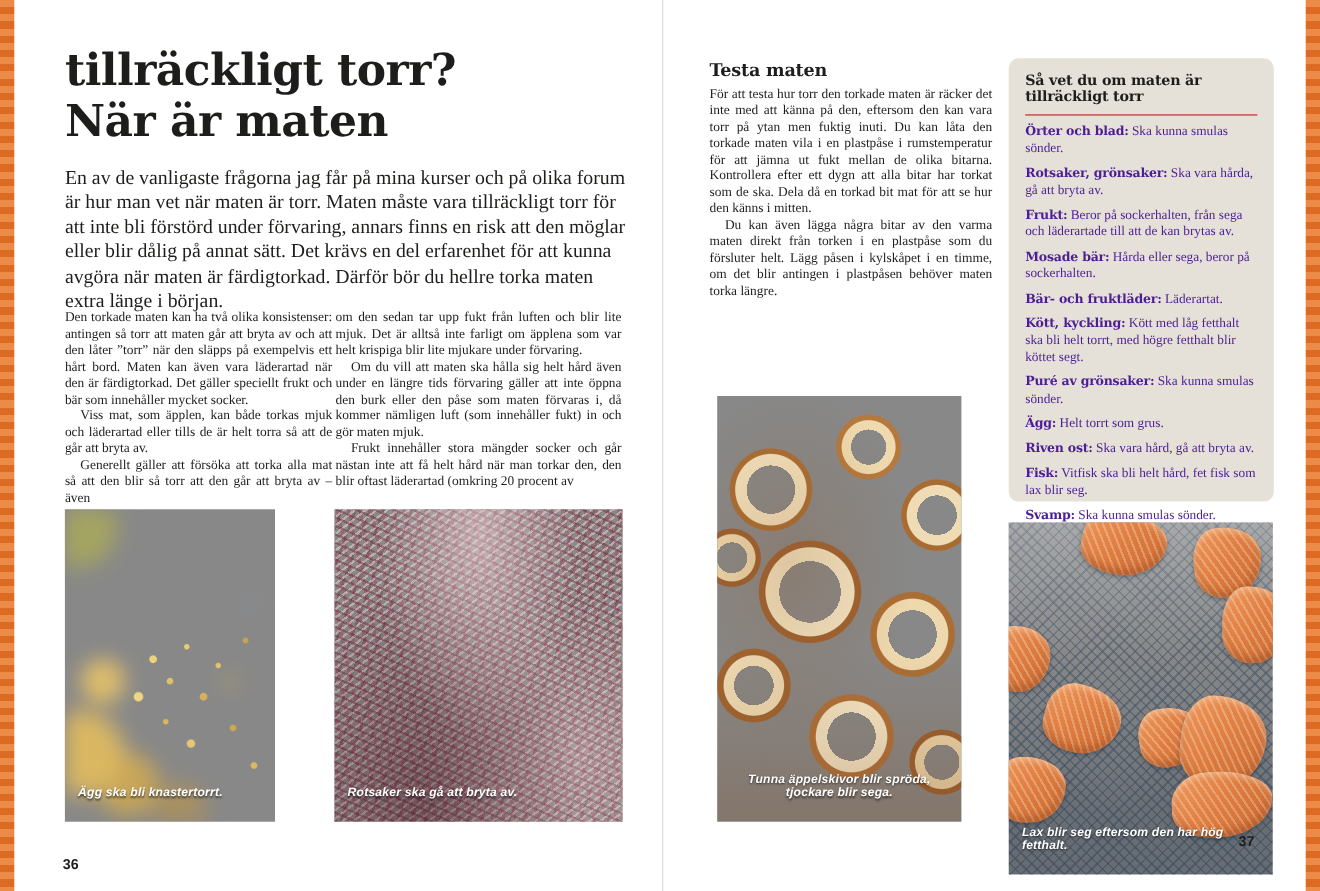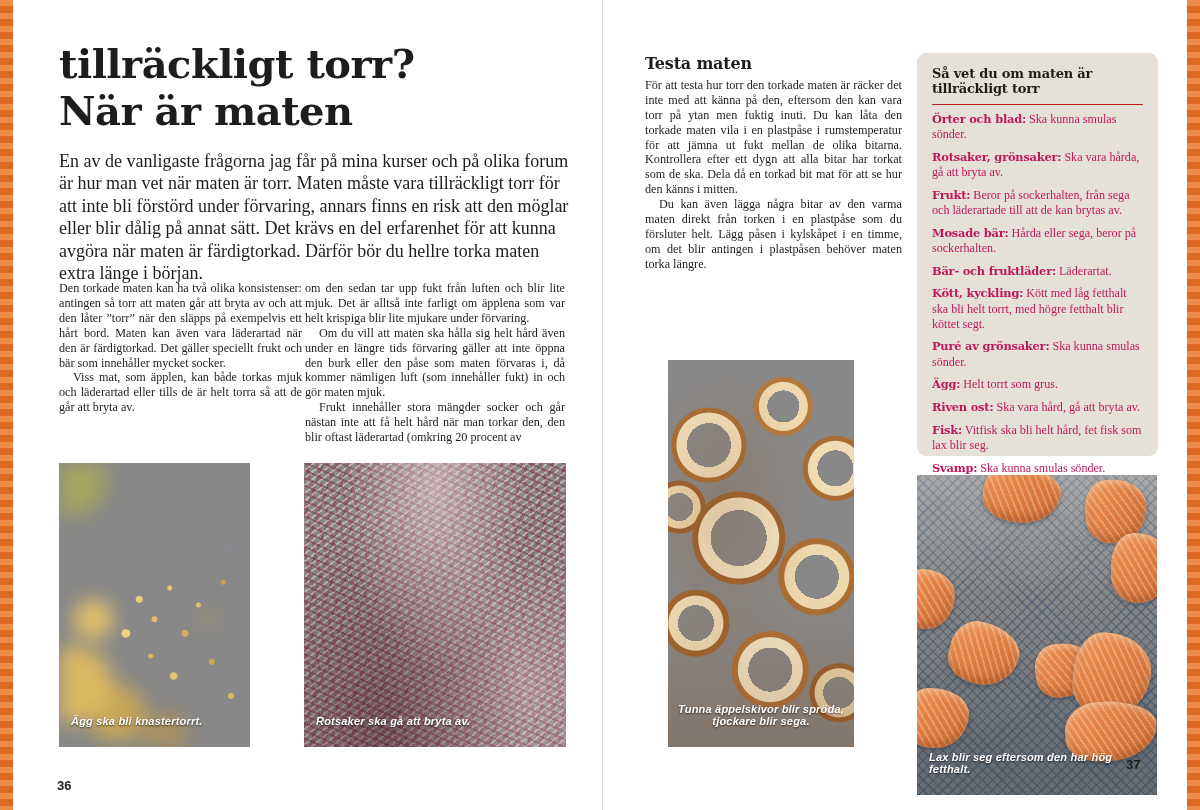--- a/index.html
+++ b/index.html
@@ -34,21 +34,21 @@
 
   h2.subhead { font-family:"DejaVu Serif", serif; font-weight:bold; font-size:16px;
     margin:10px 0 6px 0; color:#1d1d1b; letter-spacing:-0.2px; }
 
   
   .factbox { position:absolute; left:917px; top:53px; width:241px; height:403px;
     box-sizing:border-box; background:#e6e1d8; border-radius:9px; padding:13px 15px 10px 15px; }
   .factbox h3 { margin:0 0 7px 0; padding-bottom:8px; border-bottom:1px solid #b91c1c;
     font-family:"DejaVu Serif", serif; font-weight:bold; font-size:13px; letter-spacing:-0.2px;
     color:#1d1d1b; }
-  .fitem { font-size:12.1px; line-height:15.2px; margin-bottom:7.5px; color:#be185d; }
+  .fitem { font-size:12.1px; line-height:15.2px; margin-bottom:7.5px; color:#4c1d95; }
   .fitem b { font-family:"DejaVu Serif", serif; font-size:11.4px; letter-spacing:-0.2px; }
 
   
   figure.photo { position:absolute; margin:0; overflow:hidden; background:#888; }
   figure.photo .layer { position:absolute; inset:0; }
   figcaption { position:absolute; left:12px; bottom:20px; z-index:5;
     font-family:"Liberation Sans", sans-serif; font-style:italic; font-weight:bold;
     font-size:11px; color:#ffffff; text-shadow:0 1px 2px rgba(0,0,0,.65); letter-spacing:.2px; }
 
   
@@ -84,21 +84,21 @@
       repeating-linear-gradient(24deg,  rgba(116,44,60,.45) 0 2px, transparent 2px 7px),
       repeating-linear-gradient(-38deg, rgba(244,214,218,.5) 0 2px, transparent 2px 6px),
       repeating-linear-gradient(78deg,  rgba(150,64,80,.38) 0 3px, transparent 3px 10px),
       repeating-linear-gradient(-70deg, rgba(92,30,44,.3)  0 2px, transparent 2px 12px); }
   .beet-shade { background:
       radial-gradient(ellipse at 50% 8%,  rgba(240,215,220,.55), transparent 50%),
       radial-gradient(ellipse at 30% 95%, rgba(70,22,34,.45),   transparent 55%),
       radial-gradient(ellipse at 85% 80%, rgba(235,200,205,.35), transparent 45%); }
 
   
-  .photo-apple { left:668px; top:360px; width:186px; height:387px;
+  .photo-apple { left:652px; top:360px; width:222px; height:387px;
     background:linear-gradient(170deg,#e9c189 0%,#ddab6e 40%,#d29c5e 75%,#c98f52 100%); }
   .apple-rings { background:
       radial-gradient(circle at 22% 22%, transparent 0 22px, #f3e2bd 22px 32px, #a96d34 33px 37px, transparent 38px),
       radial-gradient(circle at 62% 12%, transparent 0 16px, #efd9ae 16px 24px, #b5793e 25px 29px, transparent 30px),
       radial-gradient(circle at 90% 28%, transparent 0 18px, #f0dcb4 18px 27px, #a86c33 28px 32px, transparent 33px),
       radial-gradient(circle at 38% 46%, transparent 0 28px, #f5e6c4 28px 40px, #9e6230 41px 46px, transparent 47px),
       radial-gradient(circle at 80% 56%, transparent 0 22px, #eed8ae 22px 32px, #aa6e35 33px 38px, transparent 39px),
       radial-gradient(circle at 15% 68%, transparent 0 18px, #f2e0ba 18px 27px, #a06430 28px 33px, transparent 34px),
       radial-gradient(circle at 55% 80%, transparent 0 22px, #f6e8c8 22px 32px, #b0713a 33px 38px, transparent 39px),
       radial-gradient(circle at 92% 86%, transparent 0 16px, #eed7ac 16px 24px, #9c6030 25px 29px, transparent 30px),
@@ -153,20 +153,21 @@
     <h1 class="title">
       <span>tillräckligt torr?</span>
       <span>När är maten</span>
     </h1>
 
     <p class="intro">En av de vanligaste frågorna jag får på mina kurser och på olika forum är hur man vet när maten är torr. Maten måste vara tillräckligt torr för att inte bli förstörd under förvaring, annars finns en risk att den möglar eller blir dålig på annat sätt. Det krävs en del erfarenhet för att kunna avgöra när maten är färdigtorkad. Därför bör du hellre torka maten extra länge i början.</p>
 
     <div class="col col1">
       <p>Den torkade maten kan ha två olika konsistenser: antingen så torr att maten går att bryta av och att den låter ”torr” när den släpps på exempelvis ett hårt bord. Maten kan även vara läderartad när den är färdigtorkad. Det gäller speciellt frukt och bär som innehåller mycket socker.</p>
       <p class="ind">Viss mat, som äpplen, kan både torkas mjuk och läderartad eller tills de är helt torra så att de går att bryta av.</p>
+      <p class="ind">Generellt gäller att försöka att torka alla mat så att den blir så torr att den går att bryta av – även</p>
     </div>
 
     <div class="col col2">
       <p>om den sedan tar upp fukt från luften och blir lite mjuk. Det är alltså inte farligt om äpplena som var helt krispiga blir lite mjukare under förvaring.</p>
       <p class="ind">Om du vill att maten ska hålla sig helt hård även under en längre tids förvaring gäller att inte öppna den burk eller den påse som maten förvaras i, då kommer nämligen luft (som innehåller fukt) in och gör maten mjuk.</p>
       <p class="ind">Frukt innehåller stora mängder socker och går nästan inte att få helt hård när man torkar den, den blir oftast läderartad (omkring 20 procent av</p>
     </div>
 
     <figure class="photo photo-egg">
       <div class="layer egg-blur"></div>

